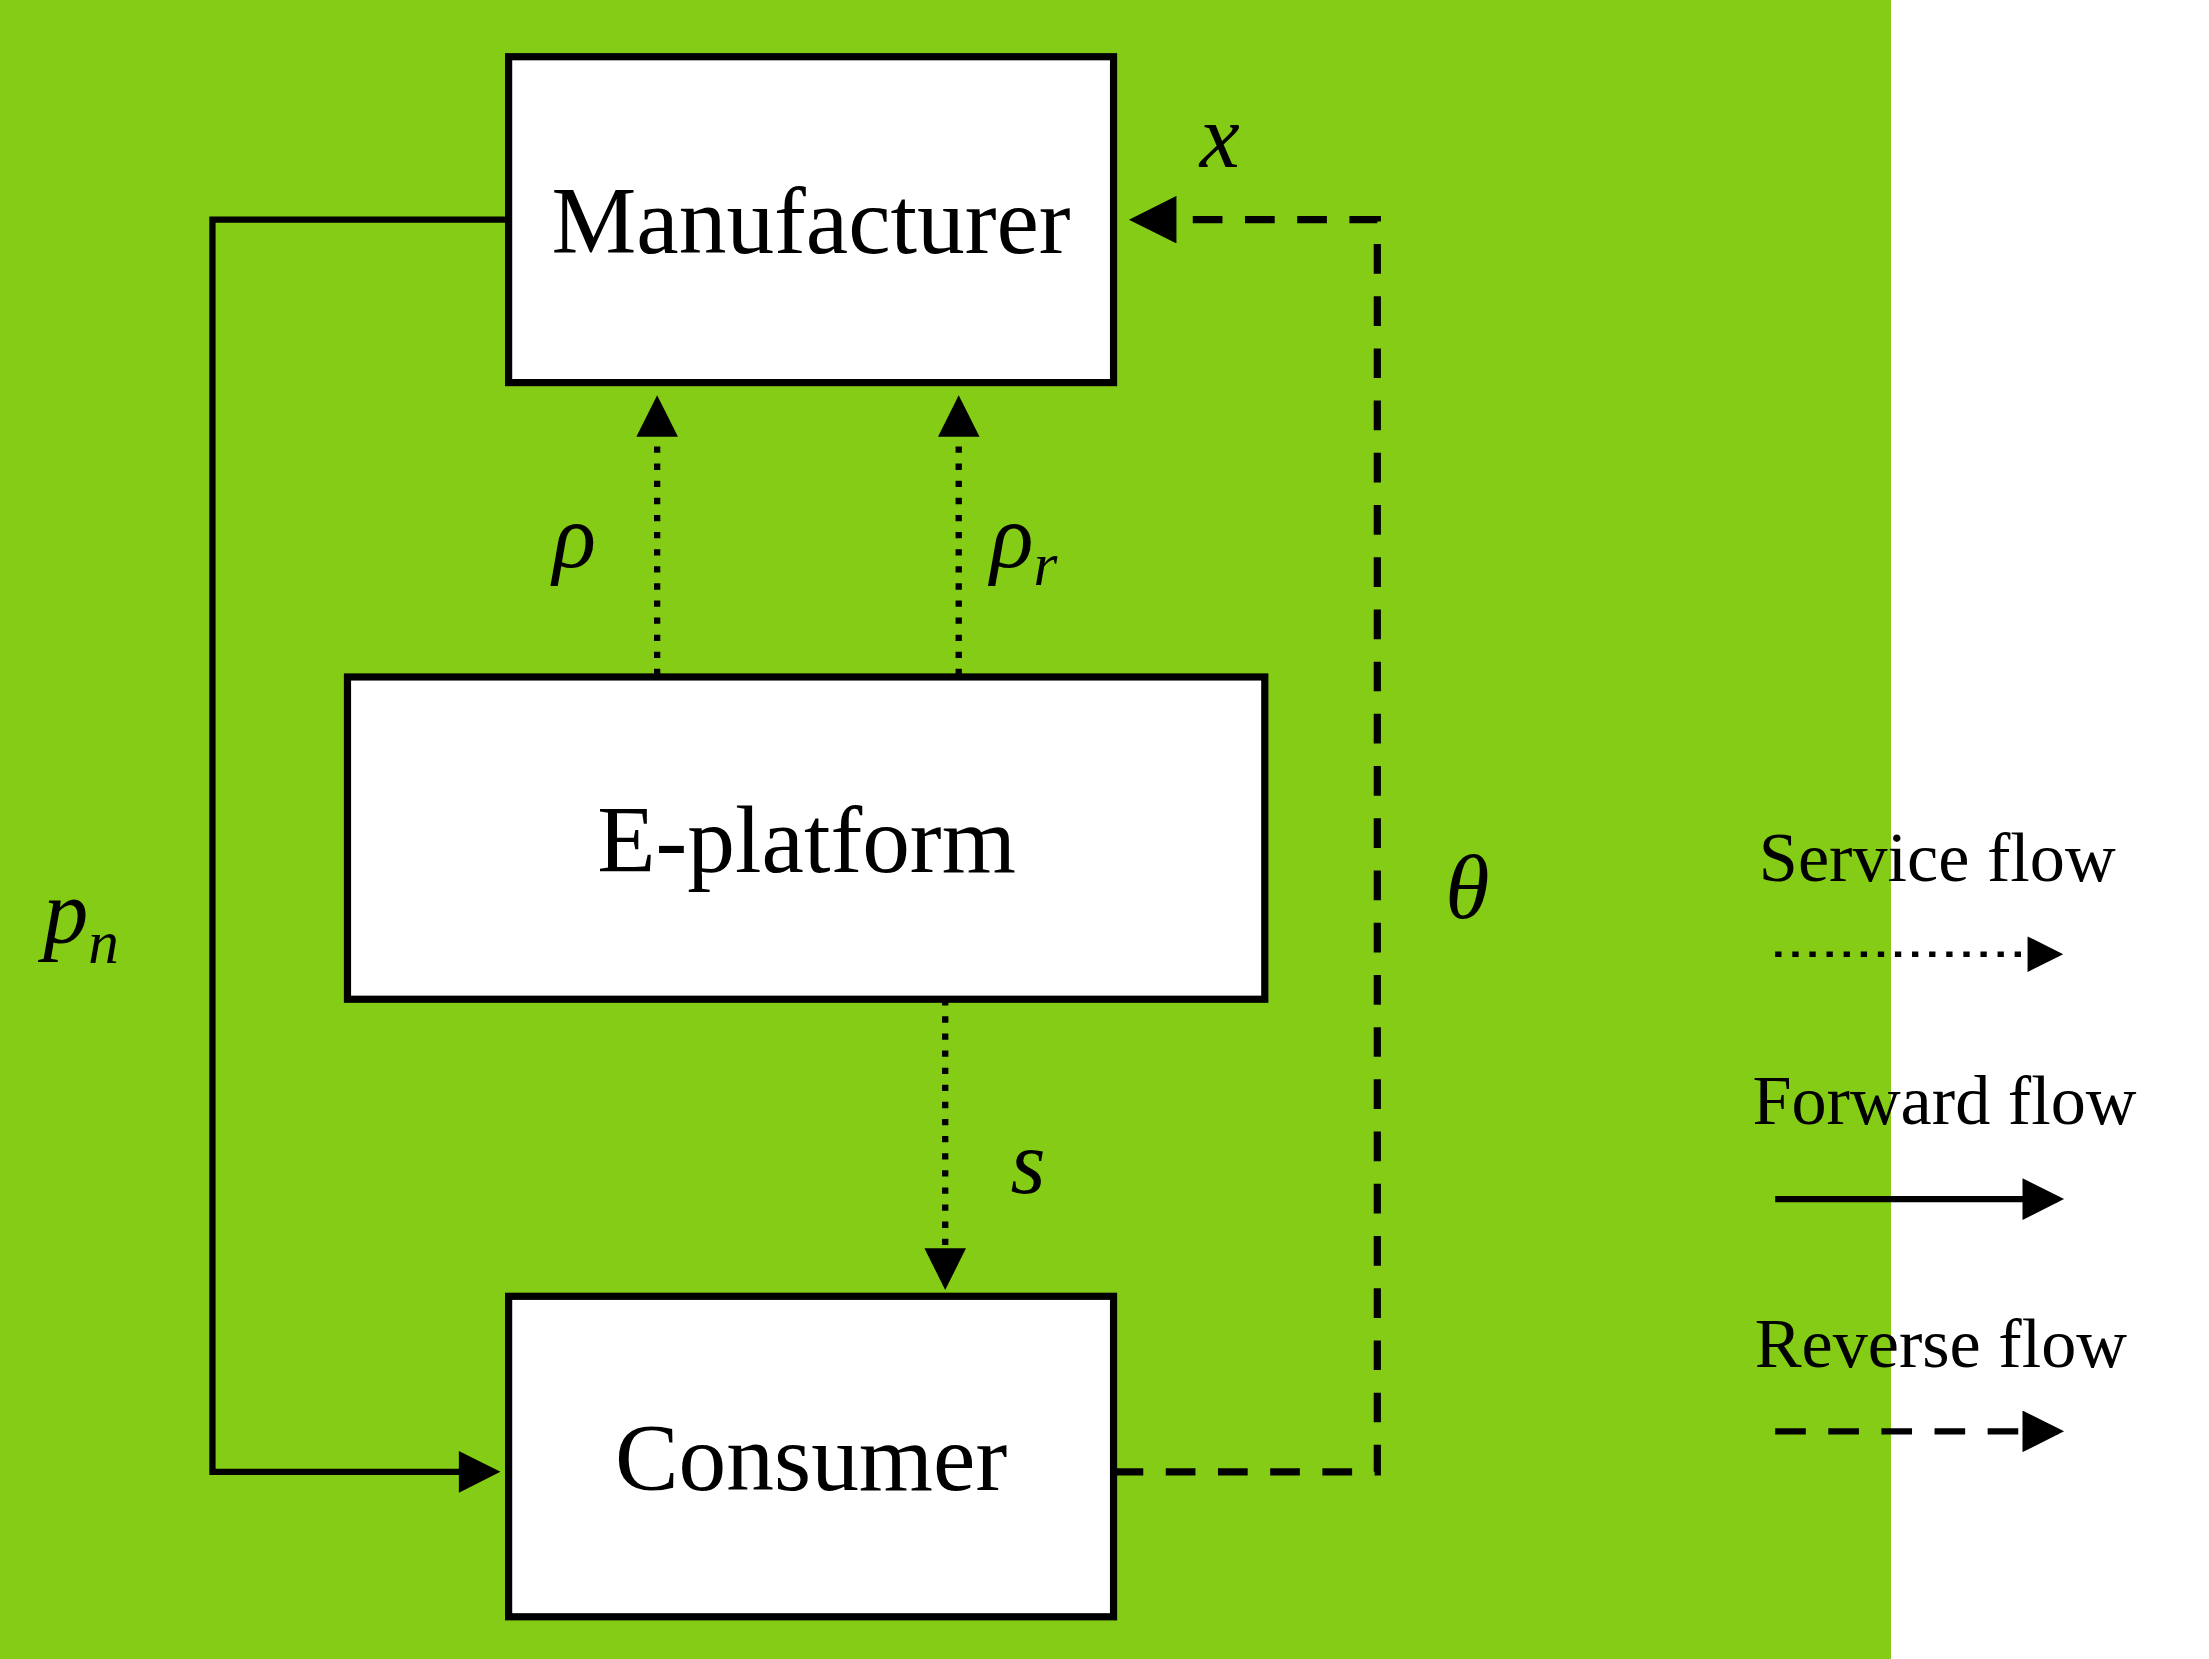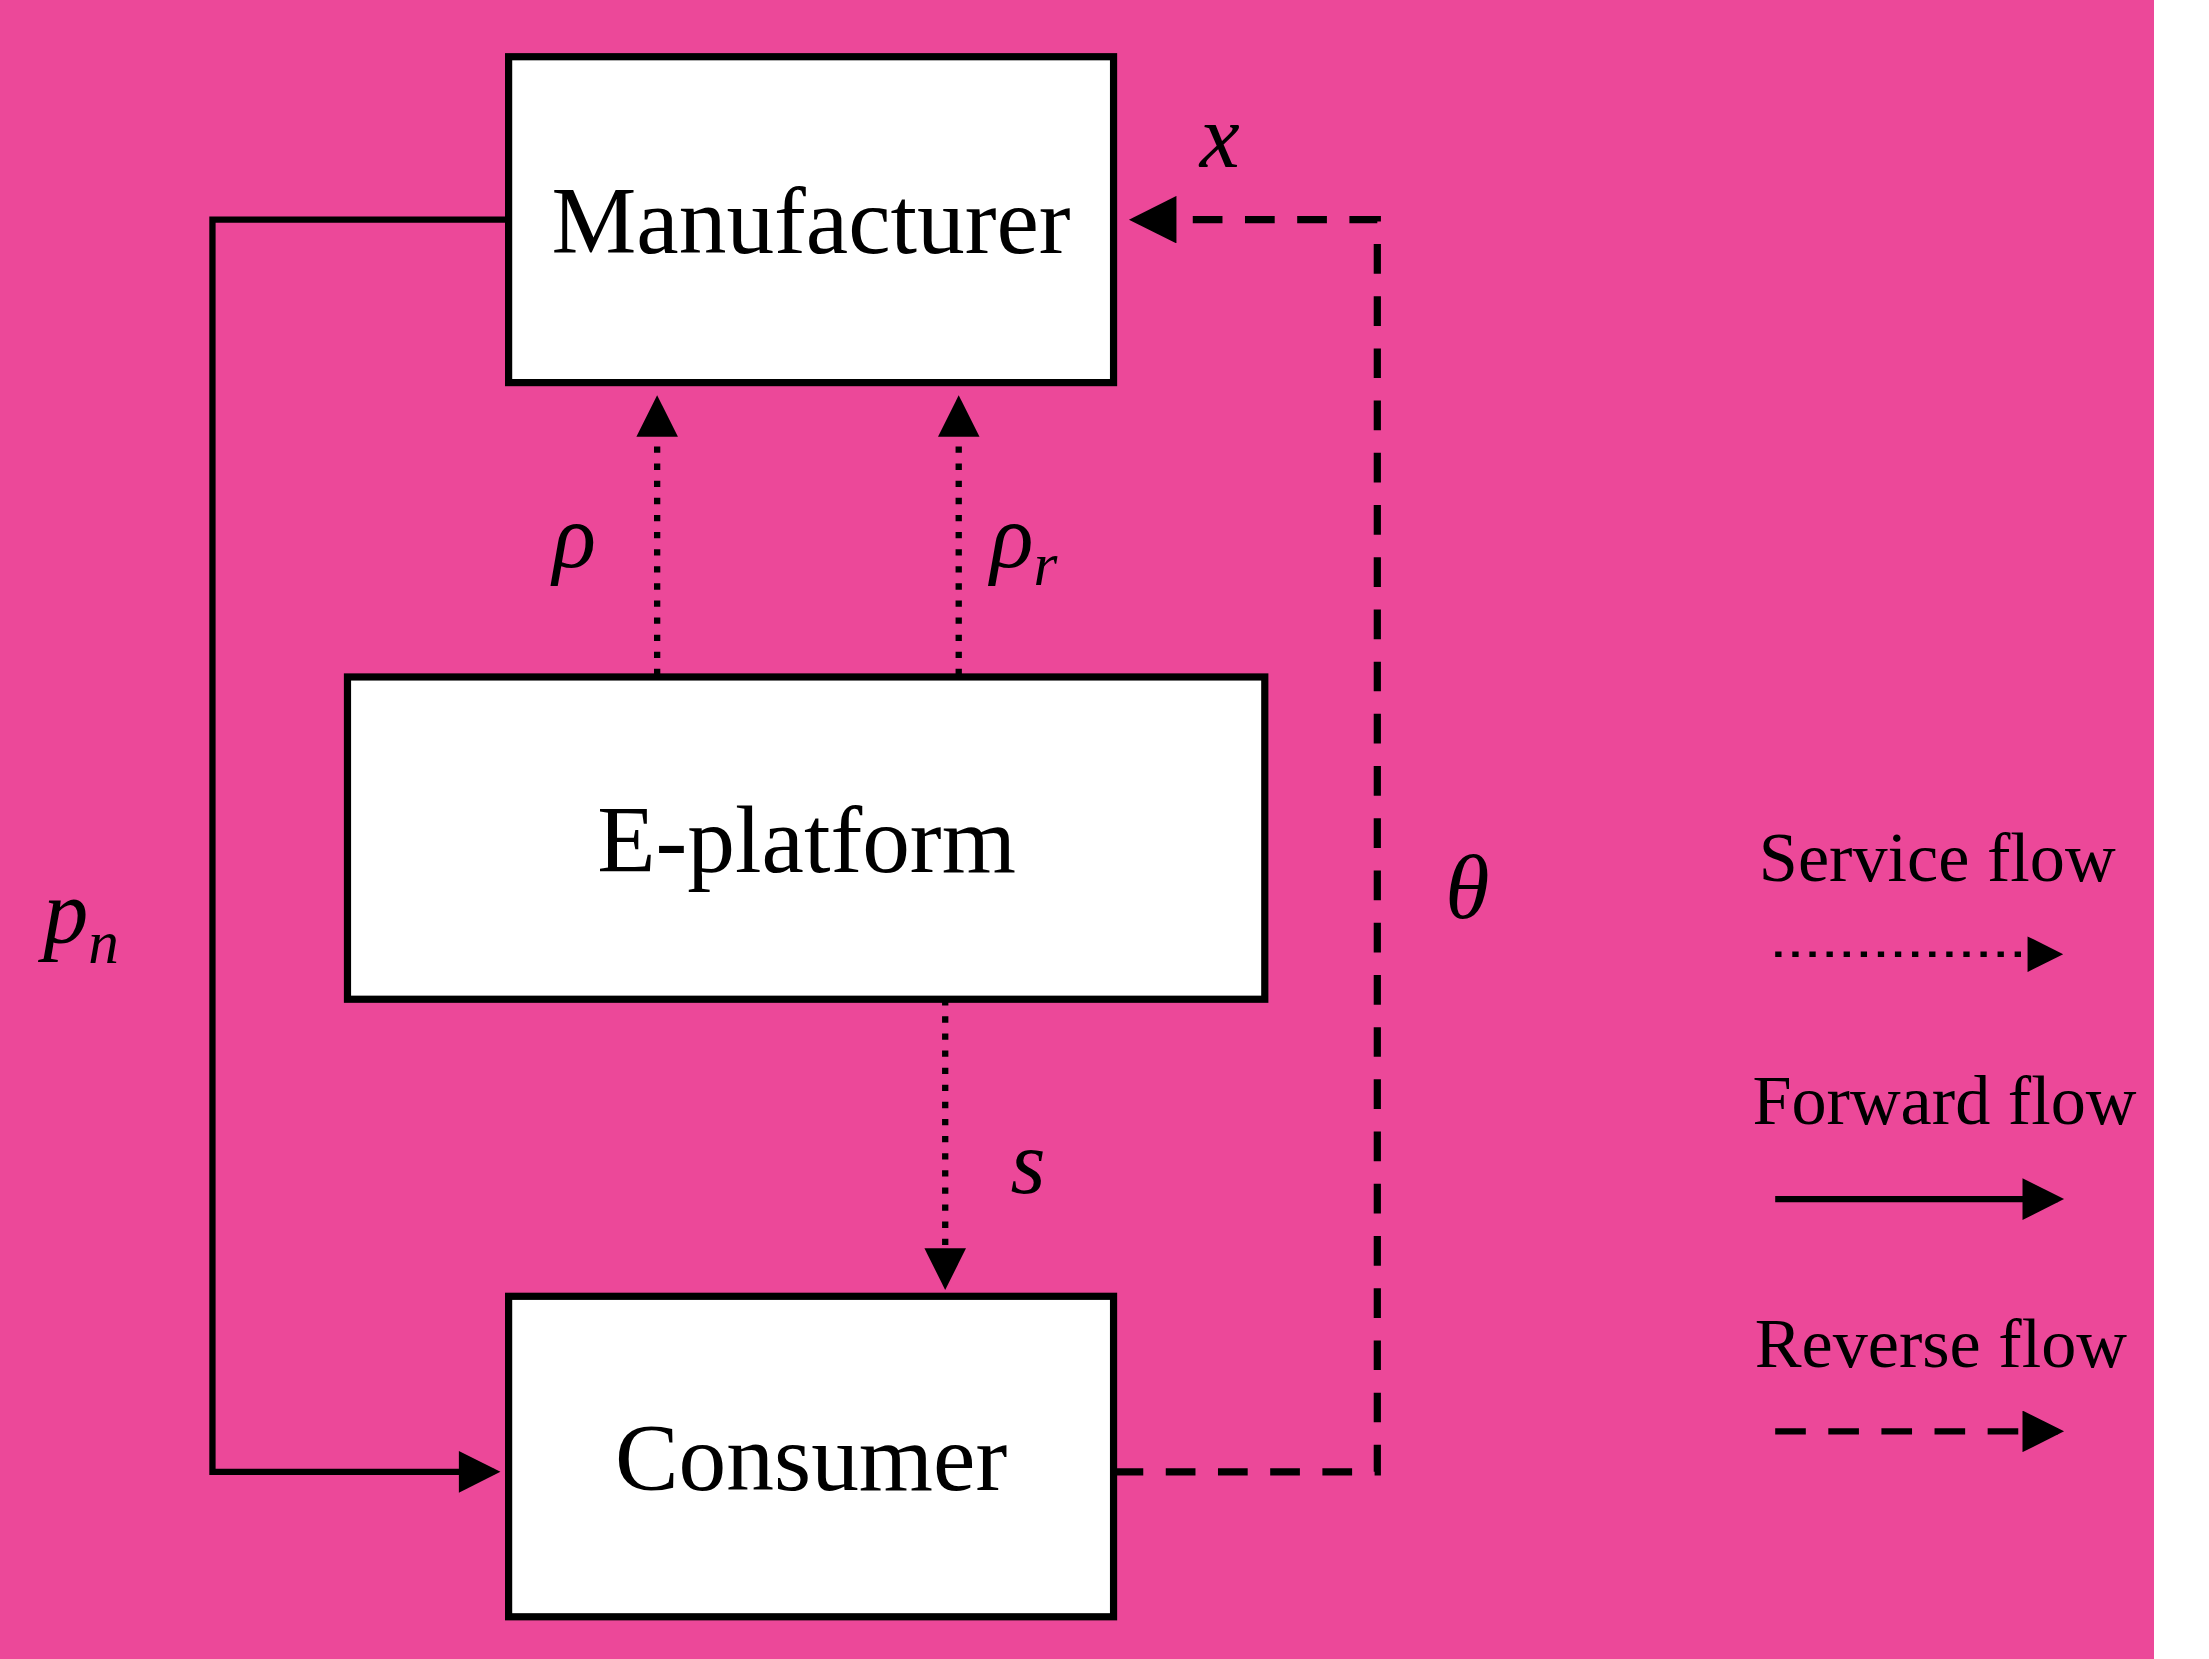--- a/index.html
+++ b/index.html
@@ -2,23 +2,23 @@
 <html style="font-size:14.4px"><head>
 <meta charset="utf-8">
 <style>
   html, body {
     margin: 0;
     padding: 0;
     background: #ffffff;
   }
   .canvas {
     position: relative;
-    width: 2154px;
+    width: 1891px;
     height: 1660px;
-    background: #ec4899;
+    background: #84cc16;
     font-family: "Liberation Serif", "DejaVu Serif", serif;
   }
   svg { display: block; }
 
   .box {
     fill: #ffffff;
     stroke: #000000;
     stroke-width: 8;
   }
   .node-label {

